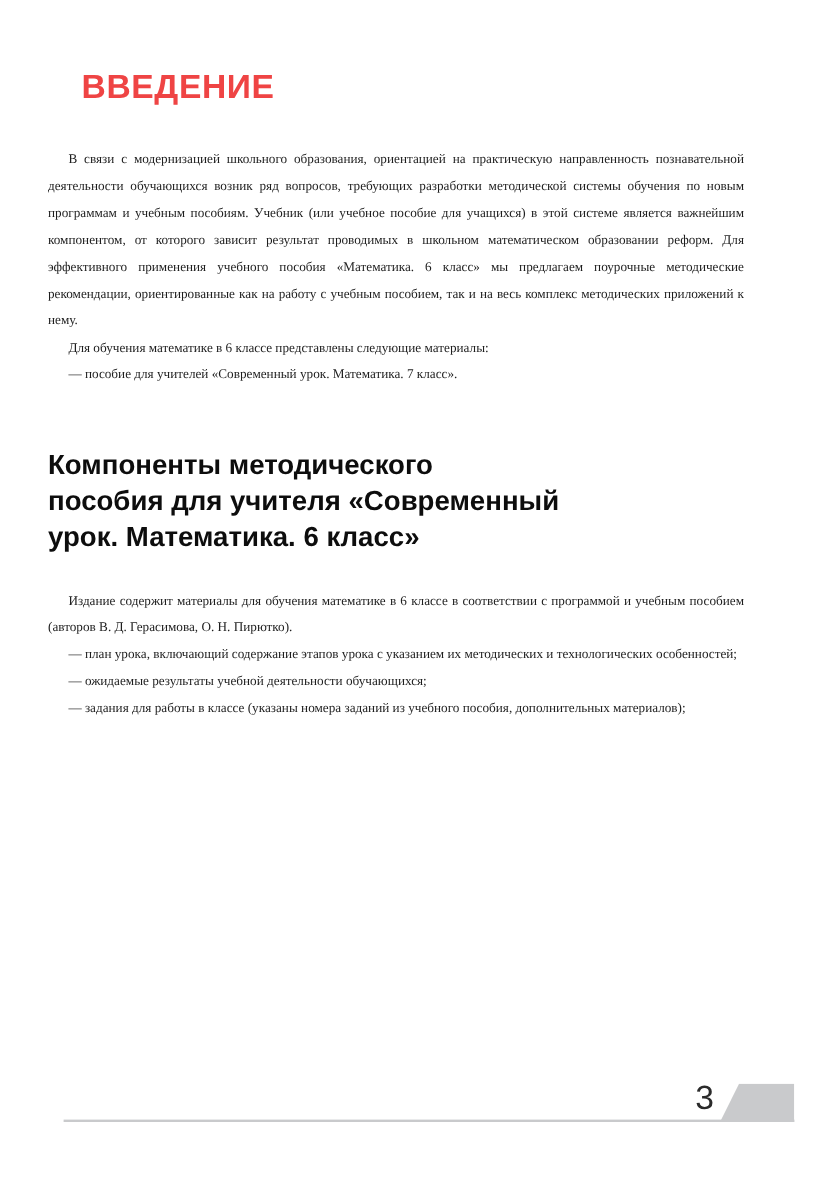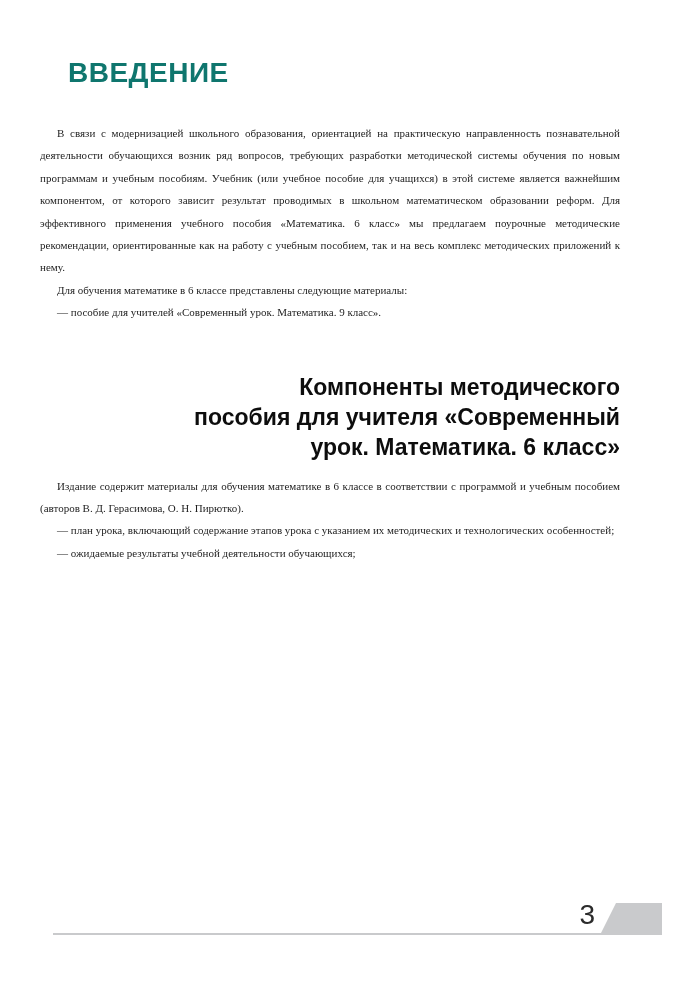--- a/index.html
+++ b/index.html
@@ -18,38 +18,38 @@
     font-family: "Liberation Serif", serif;
     color: #1e1e1e;
   }
   .chapter-title {
     margin: 0 0 34px 28px;
     font-family: "Liberation Sans", sans-serif;
     font-weight: bold;
     font-size: 28px;
     line-height: 30px;
     letter-spacing: 0.5px;
-    color: #0f766e;
+    color: #ef4444;
   }
   .body {
     margin: 0;
     font-size: 11px;
     line-height: 22.4px;
     text-align: justify;
     text-indent: 17px;
     color: #1e1e1e;
   }
   .bold { font-weight: bold; color: #111; }
   .section-heading {
-    margin: 48px 0 13px 0;
+    margin: 48px 0 28px 0;
     font-family: "Liberation Sans", sans-serif;
     font-weight: bold;
     font-size: 23px;
     line-height: 30px;
-    text-align: right;
+    text-align: left;
     white-space: pre-line;
     color: #0d0d0d;
   }
   .footer-rule {
     position: absolute;
     left: 53px;
     top: 933px;
     width: 609px;
     height: 2px;
     background: #c9cacc;
@@ -79,28 +79,29 @@
 </head>
 <body>
 
 <div class="page">
 
   <h1 class="chapter-title">ВВЕДЕНИЕ</h1>
 
   <p class="body">В связи с модернизацией школьного образования, ориентацией на практическую направленность познавательной деятельности обучающихся возник ряд вопросов, требующих разработки методической системы обучения по новым программам и учебным пособиям. Учебник (или учебное пособие для учащихся) в этой системе является важнейшим компонентом, от которого зависит результат проводимых в школьном математическом образовании реформ. Для эффективного применения учебного пособия «Математика. 6 класс» мы предлагаем поурочные методические рекомендации, ориентированные как на работу с учебным пособием, так и на весь комплекс методических приложений к нему.</p>
   <p class="body">Для обучения математике в 6 классе представлены следующие материалы:</p>
 
-  <p class="body">— пособие для учителей «Современный урок. Математика. 9 класс».</p>
+  <p class="body">— пособие для учителей «Современный урок. Математика. 7 класс».</p>
 
   <h2 class="section-heading">Компоненты методического
 пособия для учителя «Современный
 урок. Математика. 6 класс»</h2>
 
   <p class="body">Издание содержит материалы для обучения математике в 6 классе в соответствии с программой и учебным пособием (авторов В. Д. Герасимова, О. Н. Пирютко).</p>
 
   <p class="body">— план урока, включающий содержание этапов урока с указанием их методических и технологических особенностей;</p>
   <p class="body">— ожидаемые результаты учебной деятельности обучающихся;</p>
+  <p class="body">— задания для работы в классе (указаны номера заданий из учебного пособия, дополнительных материалов);</p>
 
   <div class="footer-rule"></div>
   <div class="page-number">3</div>
   <div class="footer-tab"></div>
 
 </div>
 
 </body></html>

